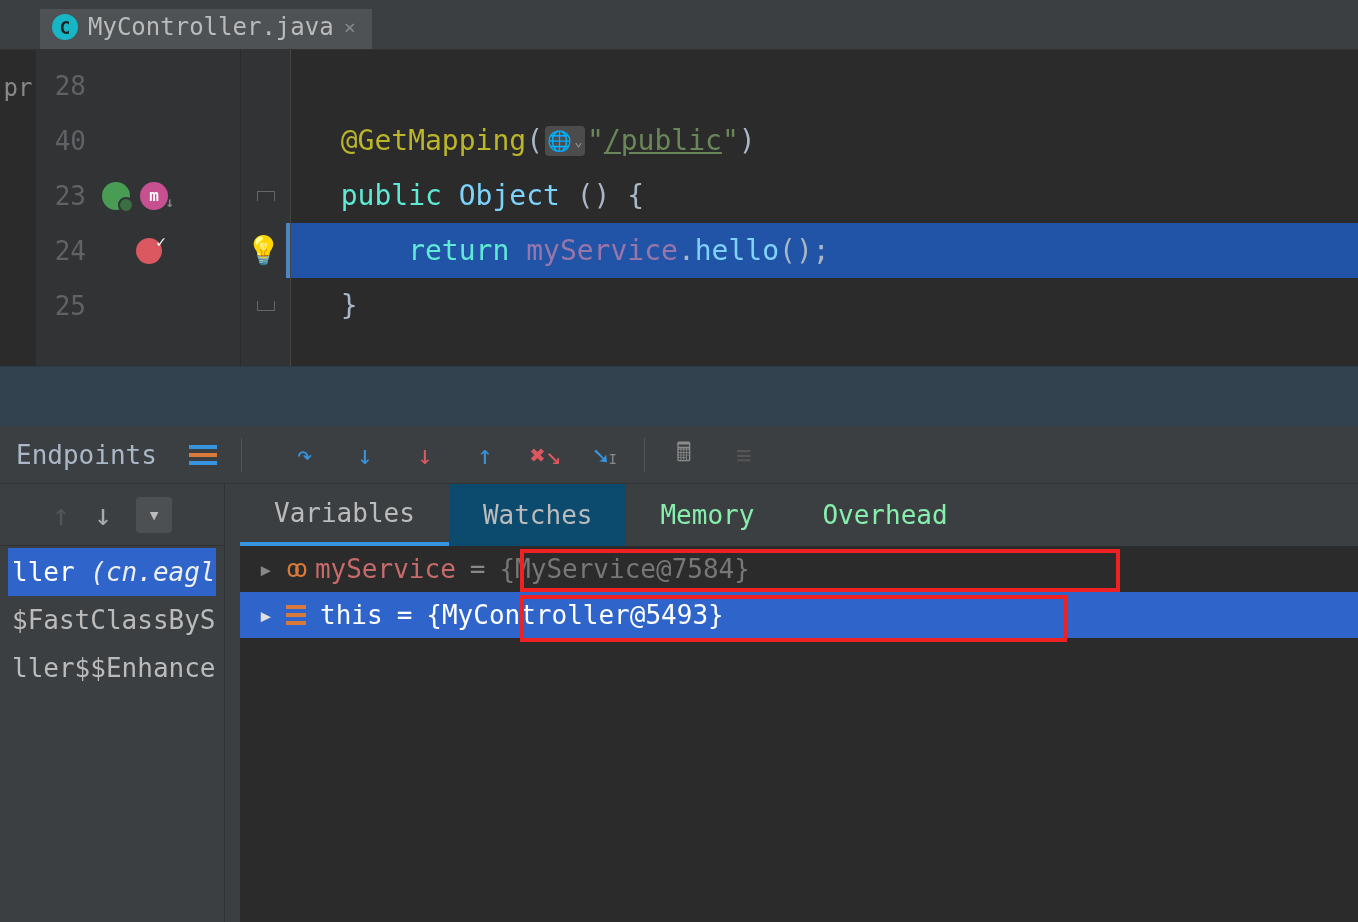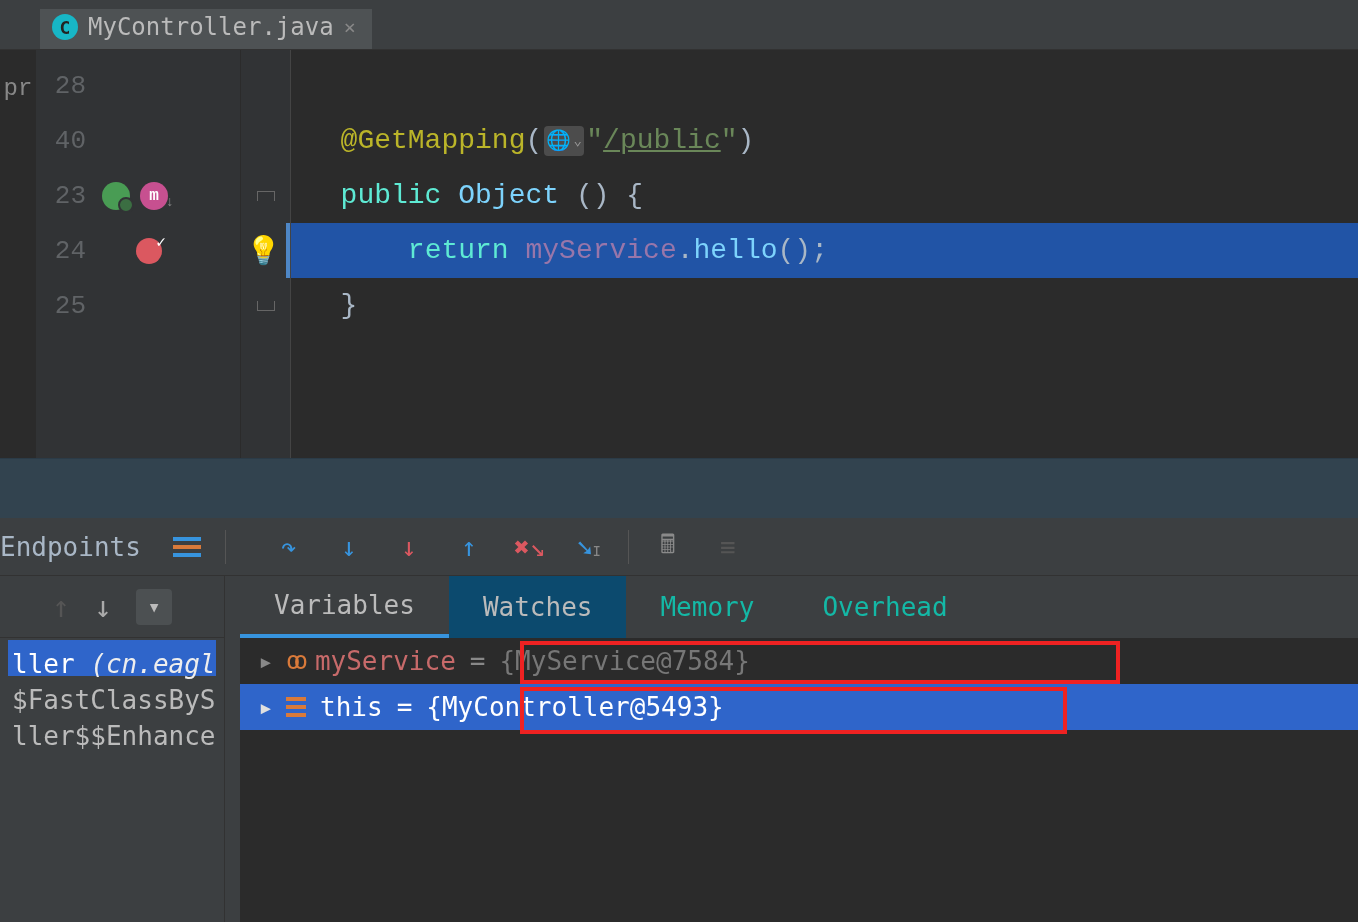--- a/index.html
+++ b/index.html
@@ -34,24 +34,23 @@
     width:26px;height:26px;border-radius:50%;
     background:#17b6c6;
     display:flex;align-items:center;justify-content:center;
     color:#222;font-weight:bold;font-size:18px;
   }
   .tab .close { color:#888;font-size:20px; }
   
   
   .editor-area {
     display:flex;
-    height: 408px;
+    height: 316px;
     background:#2b2b2b;
     position: relative;
-    font-family: Liberation Mono, monospace;
   }
   .proj-stub {
     width:36px;height:40px;
     color:#888;font-size:24px;
     display:flex;align-items:center;justify-content:center;
     position:absolute; left:0; top:18px;
   }
   .gutter {
     width:205px;
     background:#313335;
@@ -151,21 +150,21 @@
 
   
   .dbg-toolbar{
     height:58px; background:#3c3f41;
     display:flex; align-items:center;
     padding-left:0;
     font-size:26px; color:#a9b7c6;
     gap:0;
     border-bottom:1px solid #323232;
   }
-  .dbg-toolbar .lbl{ padding:0 16px 0 0; }
+  .dbg-toolbar .lbl{ padding:0 16px 0 16px; }
   .tb-group{ display:flex; align-items:center; gap:30px; padding:0 24px; }
   .tb-sep{ width:1px; height:34px;background:#555;}
   .tb-icon{ font-size:26px; color:#3794de; width:30px;text-align:center; }
   .tb-icon.red{color:#db5860;}
   .tb-icon.grey{color:#8a8a8a;}
   .tb-icon.dim{color:#555;}
   .endpoints-bars{
     display:inline-flex;flex-direction:column;gap:4px;margin-left:16px;
   }
   .endpoints-bars span{width:28px;height:4px;background:#3794de;}
@@ -181,32 +180,32 @@
     height:62px; display:flex;align-items:center;justify-content:center;gap:24px;
     border-bottom:1px solid #323232;
   }
   .frames-tools .arr{color:#555;font-size:30px;}
   .frames-tools .arr.active{color:#aaa;}
   .frames-tools .funnel{
     width:36px;height:36px;background:#4c5052;border-radius:4px;
     display:flex;align-items:center;justify-content:center;color:#bbb;font-size:22px;
   }
   .frames-list{font-size:26px;line-height:48px;padding:2px 8px;color:#bbbbbb;white-space:nowrap;overflow:hidden;}
-  .frames-list .row{height:36px;padding:0 4px;}
+  .frames-list .row{height:48px;padding:0 4px;}
   .frames-list .row.sel{background:#2f65ca;color:#fff;}
   .frames-list .row .pkg{font-style:italic;color:#eee;}
 
   .dbg-right{ flex:1; display:flex;flex-direction:column;padding-left:15px;}
   .dbg-tabs{
     height:62px; display:flex; align-items:center;
     background:#3c3f41;
   }
   .dtab{
     height:62px; display:flex;align-items:center;
-    padding:0 34px; font-size:26px; color:#14b8a6;
+    padding:0 34px; font-size:26px; color:#86efac;
     background:#3c3f41;
   }
   .dtab.underline{border-bottom:4px solid #3794de;color:#bbbbbb;}
   .dtab.active{background:#0c4a6e;color:#bbbbbb;}
   .var-panel{
     flex:1; background:#2b2b2b;
     font-size:26px; line-height:46px;
     position:relative;
   }
   .var-row{

